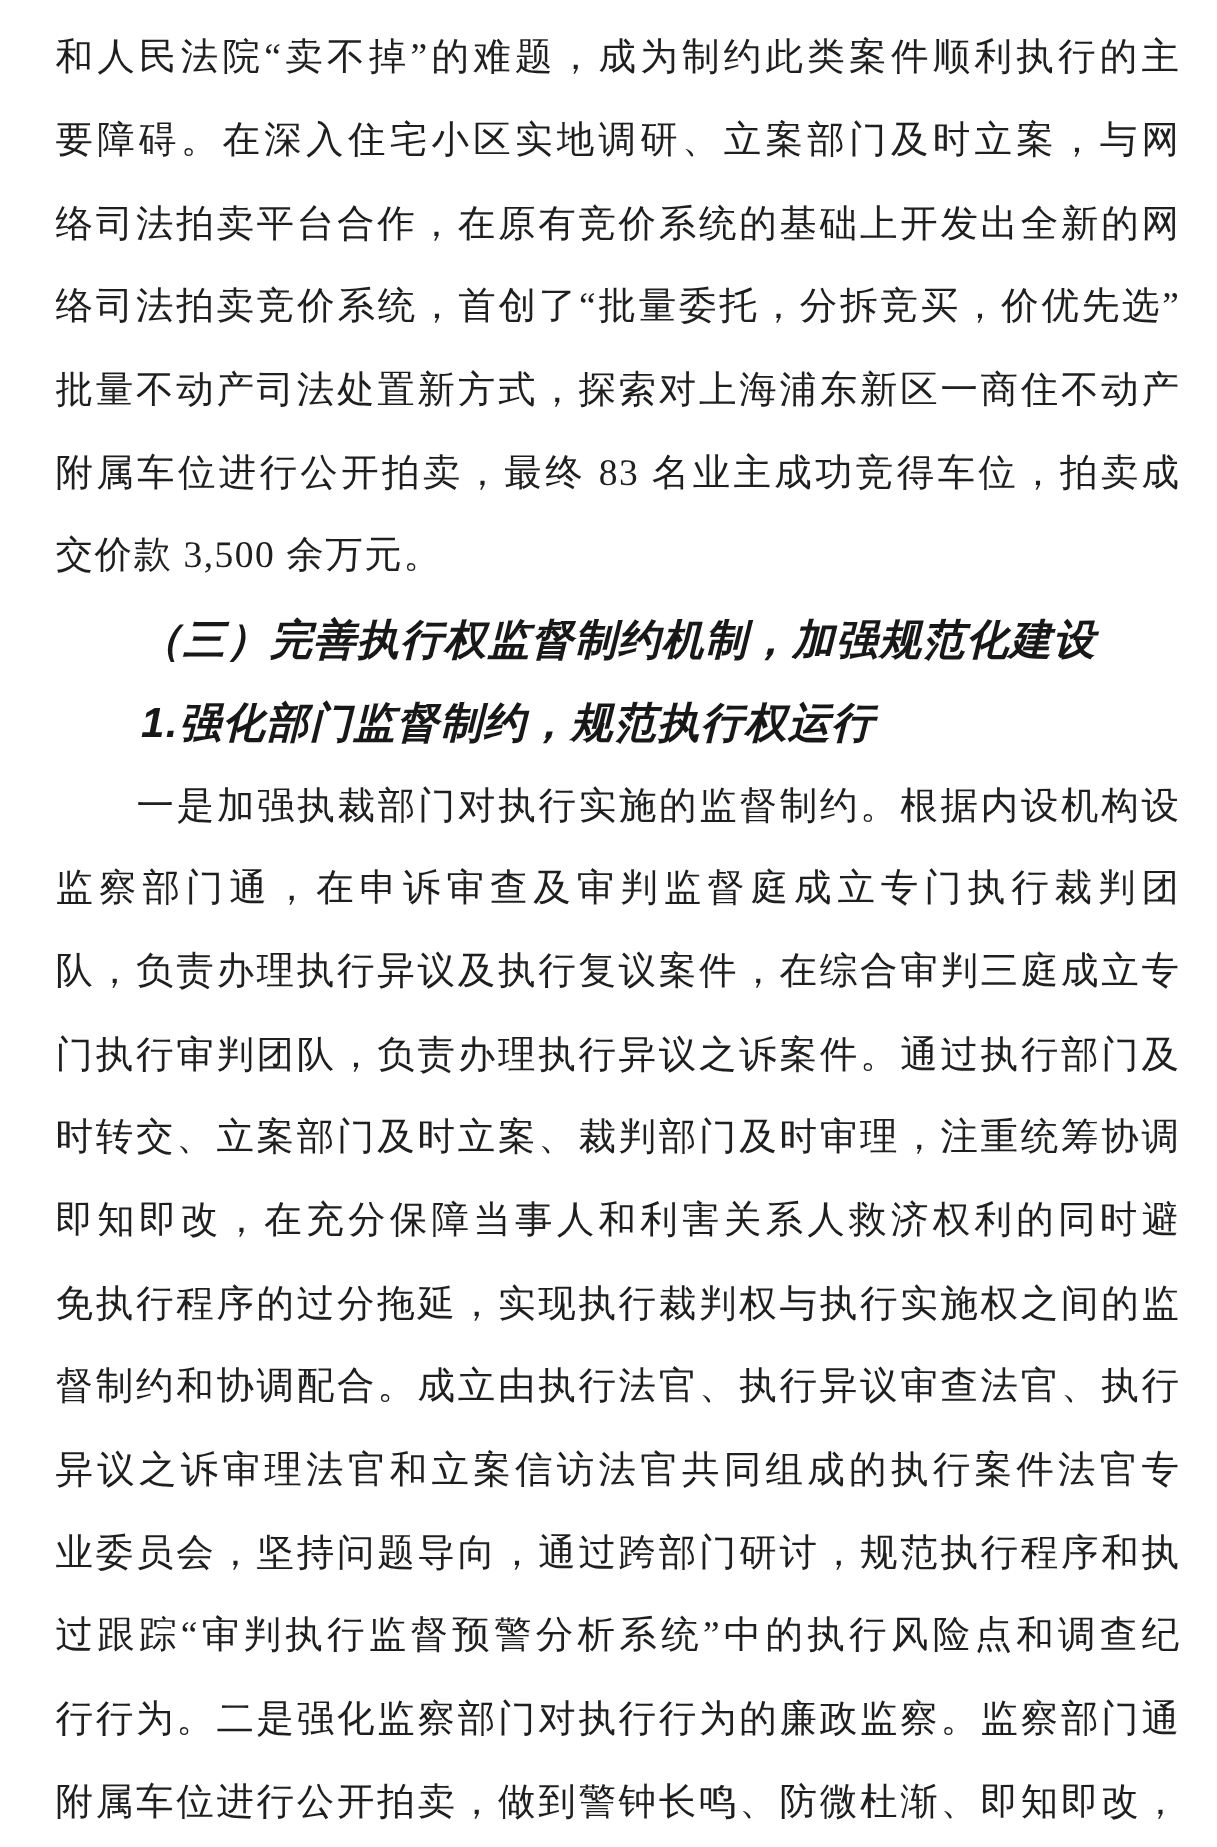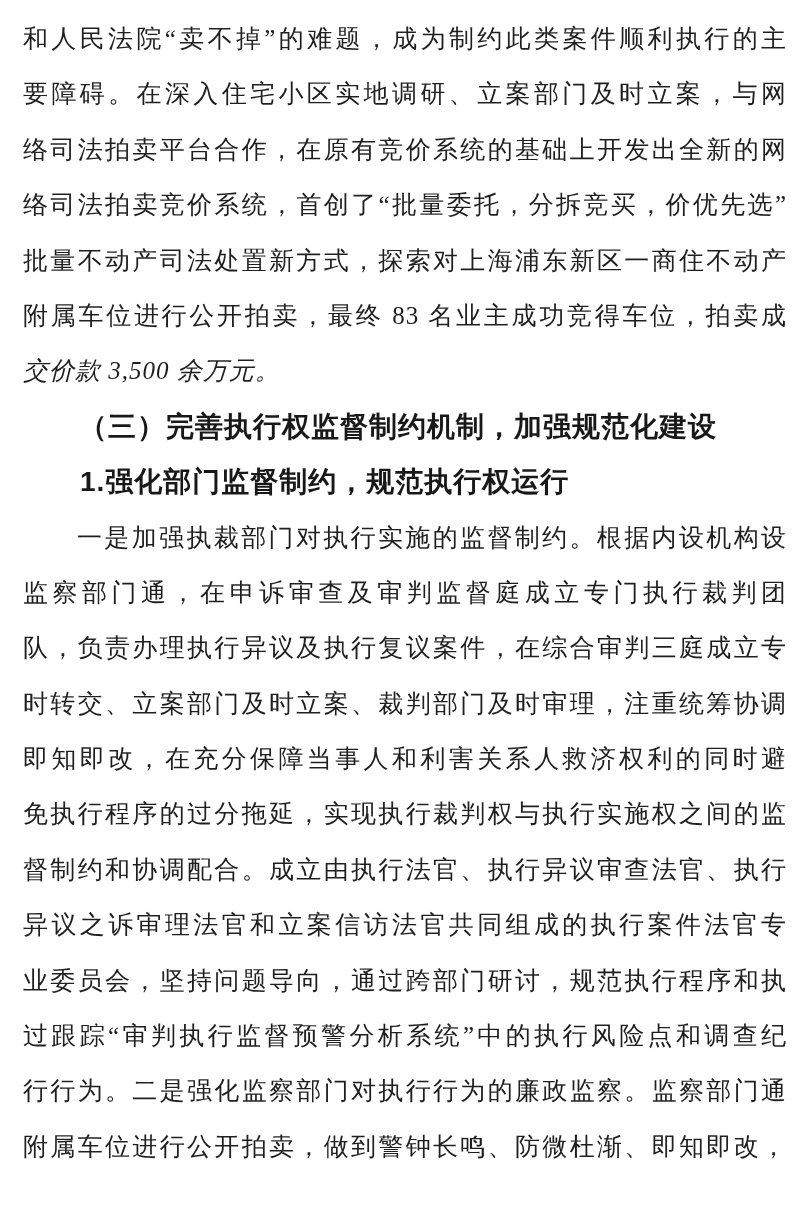--- a/index.html
+++ b/index.html
@@ -17,47 +17,48 @@
     overflow: hidden;
   }
   .line {
     font-family: "Liberation Serif", "DejaVu Serif", serif;
     font-size: 25px;
     letter-spacing: 1px;
     color: #1f1f1f;
     height: 55.4px;
     line-height: 55.4px;
     overflow: hidden;
+    margin-left: 14px;
   }
   
   .j {
     text-align: justify;
     text-align-last: justify;
     text-justify: inter-character;
   }
   
   .end {
     text-align: center;
     text-align-last: left;
-    font-style: italic;
   }
   
   .ind {
     text-indent: 54px;
   }
   
   .h {
     font-family: "Liberation Sans", "DejaVu Sans", sans-serif;
     font-weight: 700;
     font-size: 28px;
     letter-spacing: 1px;
     text-align: right;
     text-align-last: left;
     text-indent: 56px;
     color: #181818;
+    font-style: italic;
   }
   .h.sub {
     text-indent: 57px;
   }
 </style>
 </head>
 <body>
 
 <div class="page">
   <div class="line j">和人民法院“卖不掉”的难题，成为制约此类案件顺利执行的主</div>
@@ -65,20 +66,21 @@
   <div class="line j">络司法拍卖平台合作，在原有竞价系统的基础上开发出全新的网</div>
   <div class="line j">络司法拍卖竞价系统，首创了“批量委托，分拆竞买，价优先选”</div>
   <div class="line j">批量不动产司法处置新方式，探索对上海浦东新区一商住不动产</div>
   <div class="line j">附属车位进行公开拍卖，最终 83 名业主成功竞得车位，拍卖成</div>
   <div class="line end">交价款 3,500 余万元。</div>
   <div class="line h">（三）完善执行权监督制约机制，加强规范化建设</div>
   <div class="line h sub">1.强化部门监督制约，规范执行权运行</div>
   <div class="line j ind">一是加强执裁部门对执行实施的监督制约。根据内设机构设</div>
   <div class="line j">监察部门通，在申诉审查及审判监督庭成立专门执行裁判团</div>
   <div class="line j">队，负责办理执行异议及执行复议案件，在综合审判三庭成立专</div>
+  <div class="line j">门执行审判团队，负责办理执行异议之诉案件。通过执行部门及</div>
   <div class="line j">时转交、立案部门及时立案、裁判部门及时审理，注重统筹协调</div>
   <div class="line j">即知即改，在充分保障当事人和利害关系人救济权利的同时避</div>
   <div class="line j">免执行程序的过分拖延，实现执行裁判权与执行实施权之间的监</div>
   <div class="line j">督制约和协调配合。成立由执行法官、执行异议审查法官、执行</div>
   <div class="line j">异议之诉审理法官和立案信访法官共同组成的执行案件法官专</div>
   <div class="line j">业委员会，坚持问题导向，通过跨部门研讨，规范执行程序和执</div>
   <div class="line j">过跟踪“审判执行监督预警分析系统”中的执行风险点和调查纪</div>
   <div class="line j">行行为。二是强化监察部门对执行行为的廉政监察。监察部门通</div>
   <div class="line j">附属车位进行公开拍卖，做到警钟长鸣、防微杜渐、即知即改，</div>
 </div>

